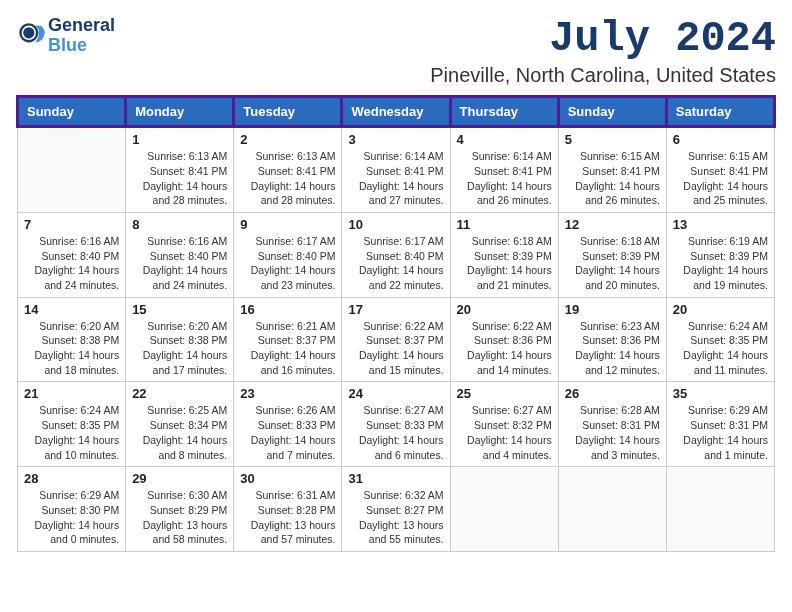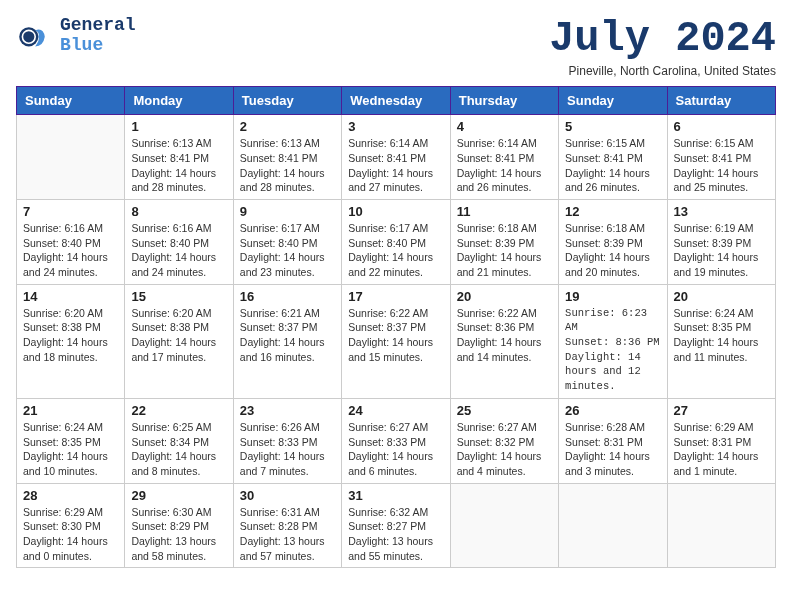--- a/index.html
+++ b/index.html
@@ -11,23 +11,22 @@
       padding: 16px;
     }
     .header-area {
       display: flex;
       justify-content: space-between;
       align-items: flex-start;
       margin-bottom: 8px;
     }
     .logo {
       display: flex;
-      align-items: flex-end;
-      gap: 12px;
-      font-family: Liberation Mono, monospace;
+      align-items: center;
+      gap: 0;
     }
     .logo-text {
       font-size: 18px;
       font-weight: bold;
       color: #1a3a6b;
       line-height: 1.1;
     }
     .logo-text span {
       color: #4a90d9;
     }
@@ -39,37 +38,37 @@
       text-align: right;
     }
     .month-title {
       font-size: 42px;
       font-weight: bold;
       color: #1a3a6b;
       line-height: 1.1;
       font-family: Liberation Mono, monospace;
     }
     .location-title {
-      font-size: 12px;
+      font-size: 20px;
       color: #333;
       margin-top: 2px;
     }
     .calendar {
       width: 100%;
       border-collapse: collapse;
       font-size: 11px;
     }
     .calendar th {
       background-color: #2a6bbf;
       color: #fff;
       text-align: left;
       padding: 6px 8px;
       font-size: 13px;
       font-weight: bold;
-      border: 1px solid #4c1d95;
+      border: 3px solid #4c1d95;
     }
     .calendar td {
       border: 1px solid #ccc;
       vertical-align: top;
       padding: 4px 6px;
       width: 108px;
       min-height: 80px;
       background: #fff;
     }
     .calendar td.empty {
@@ -79,20 +78,21 @@
       font-weight: bold;
       font-size: 13px;
       color: #222;
       display: block;
       margin-bottom: 2px;
     }
     .day-info {
       color: #333;
       font-size: 10.5px;
       line-height: 1.4;
+      text-align: right;
     }
   </style>
 </head>
 <body>
 
 <div class="header-area">
   <div class="logo">
     <svg class="logo-icon" viewBox="0 0 40 40" xmlns="http://www.w3.org/2000/svg">
       <circle cx="16" cy="16" r="12" fill="#1a3a6b"></circle>
       <circle cx="16" cy="16" r="8" fill="none" stroke="#fff" stroke-width="2"></circle>
@@ -230,21 +230,21 @@
 Daylight: 14 hours and 15 minutes.</div>
         </td>
         <td>
           <span class="day-number">20</span>
           <div class="day-info" style="white-space: pre-line;">Sunrise: 6:22 AM
 Sunset: 8:36 PM
 Daylight: 14 hours and 14 minutes.</div>
         </td>
         <td>
           <span class="day-number">19</span>
-          <div class="day-info" style="white-space: pre-line; font-family: Liberation Mono, monospace;">Sunrise: 6:23 AM
+          <div class="day-info" style="white-space: pre-line;">Sunrise: 6:23 AM
 Sunset: 8:36 PM
 Daylight: 14 hours and 12 minutes.</div>
         </td>
         <td>
           <span class="day-number">20</span>
           <div class="day-info" style="white-space: pre-line;">Sunrise: 6:24 AM
 Sunset: 8:35 PM
 Daylight: 14 hours and 11 minutes.</div>
         </td>
       </tr>
@@ -279,21 +279,21 @@
 Sunset: 8:32 PM
 Daylight: 14 hours and 4 minutes.</div>
         </td>
         <td>
           <span class="day-number">26</span>
           <div class="day-info" style="white-space: pre-line;">Sunrise: 6:28 AM
 Sunset: 8:31 PM
 Daylight: 14 hours and 3 minutes.</div>
         </td>
         <td>
-          <span class="day-number">27</span>
+          <span class="day-number">35</span>
           <div class="day-info" style="white-space: pre-line;">Sunrise: 6:29 AM
 Sunset: 8:31 PM
 Daylight: 14 hours and 1 minute.</div>
         </td>
       </tr>
       <tr>
         <td>
           <span class="day-number">28</span>
           <div class="day-info" style="white-space: pre-line;">Sunrise: 6:29 AM
 Sunset: 8:30 PM

